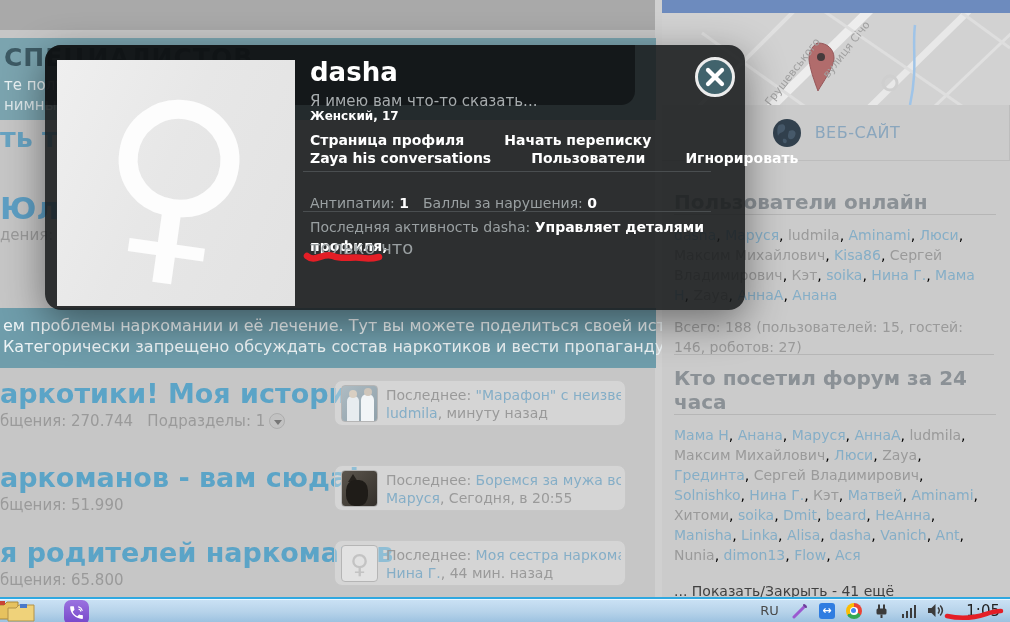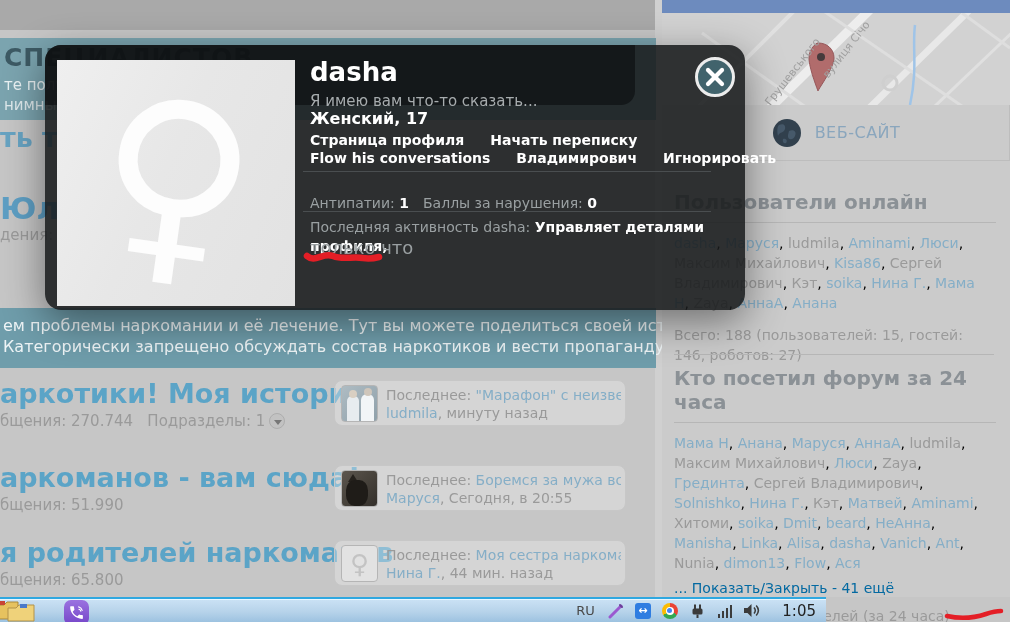--- a/index.html
+++ b/index.html
@@ -52,52 +52,52 @@
   .street { position:absolute; font-size:11px; color:#a0a0a0; white-space:nowrap; transform:rotate(-52deg); }
   .s1 { left:70px; top:62px; } .s2 { left:150px; top:30px; }
   .btn-row { position:absolute; left:0; top:105px; width:348px; height:56px; display:flex; border-bottom:1px solid #bdbdbd; }
   .btn-cell { flex:1; display:flex; align-items:center; justify-content:center; gap:12px; }
   .btn-cell:first-child { border-right:1px solid #bdbdbd; }
   .btn-web-label { font-size:16px; color:#8aa6bd; letter-spacing:0.5px; }
   .btn-call-label { font-size:16px; color:#74a3cd; letter-spacing:0.5px; }
 
   .side-sec { position:absolute; left:12px; width:322px; }
   .sec-online { top:190px; } .sec-visitors { top:366px; }
-  .side-title { font-size:20px; font-weight:bold; color:#8b9196; padding-bottom:8px; border-bottom:1px solid #b6b6b6; }
+  .side-title { font-size:20px; font-weight:bold; color:#8b9196; border-bottom:1px solid #b6b6b6; }
   .user-list { margin-top:10px; font-size:14px; line-height:20px; width:310px; }
   .u-link { color:#85aec7; } .u-muted { color:#9a9a9a; }
   .side-note { margin-top:12px; font-size:14px; line-height:20px; color:#9a9a9a; width:300px; }
-  .more-line { margin-top:7px; font-size:14px; color:#0369a1; }
+  .more-line { margin-top:18px; font-size:14px; color:#404040; }
   .side-divider { position:absolute; left:12px; top:354px; width:320px; border-top:1px solid #b6b6b6; }
   .record-line { font-size:14px; line-height:20px; color:#9a9a9a; width:300px; }
 
   
   .popup { position:absolute; left:45px; top:45px; width:700px; height:265px; background:rgba(24,26,27,0.88); border-radius:16px; box-shadow:0 12px 40px rgba(0,0,0,0.45); z-index:50; }
   .popup-head { position:absolute; left:0; top:0; width:590px; height:60px; background:rgba(8,10,11,0.55); border-radius:16px 0 14px 0; }
   .avatar { position:absolute; left:12px; top:15px; width:238px; height:246px; background:linear-gradient(115deg,#efefef 0%,#e7e7e7 45%,#e2e2e2 100%); display:flex; align-items:center; justify-content:center; }
   .avatar span { font-size:215px; color:#fdfdfd; transform:rotate(8deg); line-height:240px; }
   .close-btn { position:absolute; right:10px; top:12px; width:40px; height:40px; border-radius:50%; background:#41636c; border:3px solid #ececec; cursor:pointer; }
   .close-btn svg { position:absolute; left:7px; top:7px; }
   .p-name { position:absolute; left:265px; top:12px; font-size:26px; font-weight:bold; color:#fff; }
   .p-status { position:absolute; left:265px; top:47px; font-size:15px; color:#a7acae;text-align:center; }
-  .p-gender { position:absolute; left:265px; top:64px; font-size:16px; font-weight:bold; color:#fff; }
+  .p-gender { position:absolute; left:265px; top:64px; font-size:12px; font-weight:bold; color:#fff; }
   .p-links { position:absolute; left:265px; font-size:14px; font-weight:bold; color:#fff; white-space:nowrap; }
   .pl1 { top:87px; } .pl2 { top:105px; }
-  .p-link { margin-right:26px; cursor:pointer; }
+  .p-link { margin-right:40px; cursor:pointer; }
   .p-div { position:absolute; left:258px; width:408px; border-top:1px solid #4a4e50; }
   .pd1 { top:126px; } .pd2 { top:166px; }
   .p-stats { position:absolute; left:265px; font-size:14px; white-space:nowrap; }
   .ps1 { top:132px; } .ps2 { top:150px; }
   .stat-label { color:#9aa0a2; } .stat-value { color:#fff; font-weight:bold; margin-right:14px; }
   .p-activity { position:absolute; left:265px; top:173px; width:450px; font-size:14px; line-height:19px; }
   .p-activity .a-lab { color:#9aa0a2; } .p-activity .a-val { color:#fff; font-weight:bold; }
   .p-only { position:absolute; left:265px; top:192px; font-size:18px; color:#9aa0a2; }
 
   
-  .taskbar { position:absolute; left:0; top:597px; width:826px; height:25px; background:linear-gradient(#cbe2f5 0%,#b7d3ea 55%,#9dc2e0 100%); border-top:2px solid #2fa8e0; box-shadow:inset 0 1px 0 #e8f6ff; z-index:90; }
+  .taskbar { position:absolute; left:0; top:597px; width:1010px; height:25px; background:linear-gradient(#cbe2f5 0%,#b7d3ea 55%,#9dc2e0 100%); border-top:2px solid #2fa8e0; box-shadow:inset 0 1px 0 #e8f6ff; z-index:90; }
   .viber { position:absolute; left:64px; top:1px; width:25px; height:25px; border-radius:7px; background:linear-gradient(#9a73e0,#7545c8); display:flex; align-items:center; justify-content:center; }
   .folder-ic { position:absolute; left:-6px; top:0; }
   .tray { position:absolute; right:6px; top:0; height:23px; display:flex; align-items:center; gap:11px; }
   .tray-lang { font-size:13px; color:#4a4a4a; margin-right:2px; }
   .tv-ic { width:16px; height:16px; border-radius:3px; background:#2f7de1; color:#fff; font-size:11px; font-weight:bold; text-align:center; line-height:15px; }
   .chrome-ic { width:16px; height:16px; border-radius:50%; background:conic-gradient(#ea4335 0 33%, #34a853 33% 66%, #fbbc05 66% 100%); position:relative; }
   .chrome-ic i { position:absolute; left:4px; top:4px; width:8px; height:8px; border-radius:50%; background:#fff; }
   .chrome-ic i b { position:absolute; left:1.5px; top:1.5px; width:5px; height:5px; border-radius:50%; background:#4285f4; display:block; }
   .sig-ic { display:flex; align-items:flex-end; gap:1.5px; height:14px; }
   .sig-ic i { display:block; width:2.5px; background:#3c3c3c; }
@@ -230,21 +230,21 @@
   <div class="close-btn">
     <svg width="20" height="20" viewBox="0 0 20 20">
       <line x1="3" y1="3" x2="17" y2="17" stroke="#fff" stroke-width="4.2" stroke-linecap="round"></line>
       <line x1="17" y1="3" x2="3" y2="17" stroke="#fff" stroke-width="4.2" stroke-linecap="round"></line>
     </svg>
   </div>
   <div class="p-name">dasha</div>
   <div class="p-status">Я имею вам что-то сказать...</div>
   <div class="p-gender">Женский, 17</div>
   <div class="p-links pl1" id="plinks1"><span class="p-link">Страница профиля</span><span class="p-link">Начать переписку</span></div>
-  <div class="p-links pl2" id="plinks2"><span class="p-link">Flow his conversations</span><span class="p-link">Владимирович</span><span class="p-link">Игнорировать</span></div>
+  <div class="p-links pl2" id="plinks2"><span class="p-link">Zaya his conversations</span><span class="p-link">Пользователи</span><span class="p-link">Игнорировать</span></div>
   <div class="p-div pd1"></div>
   <div class="p-stats ps2" id="stats2"><span class="stat-label">Антипатии: </span><span class="stat-value">1</span><span class="stat-label">Баллы за нарушения: </span><span class="stat-value">0</span></div>
   <div class="p-div pd2"></div>
   <div class="p-activity">
     <span class="a-lab">Последняя активность dasha:</span>
     <span class="a-val">Управляет деталями профиля,</span>
   </div>
   <div class="p-only">только что</div>
 </div>
 

